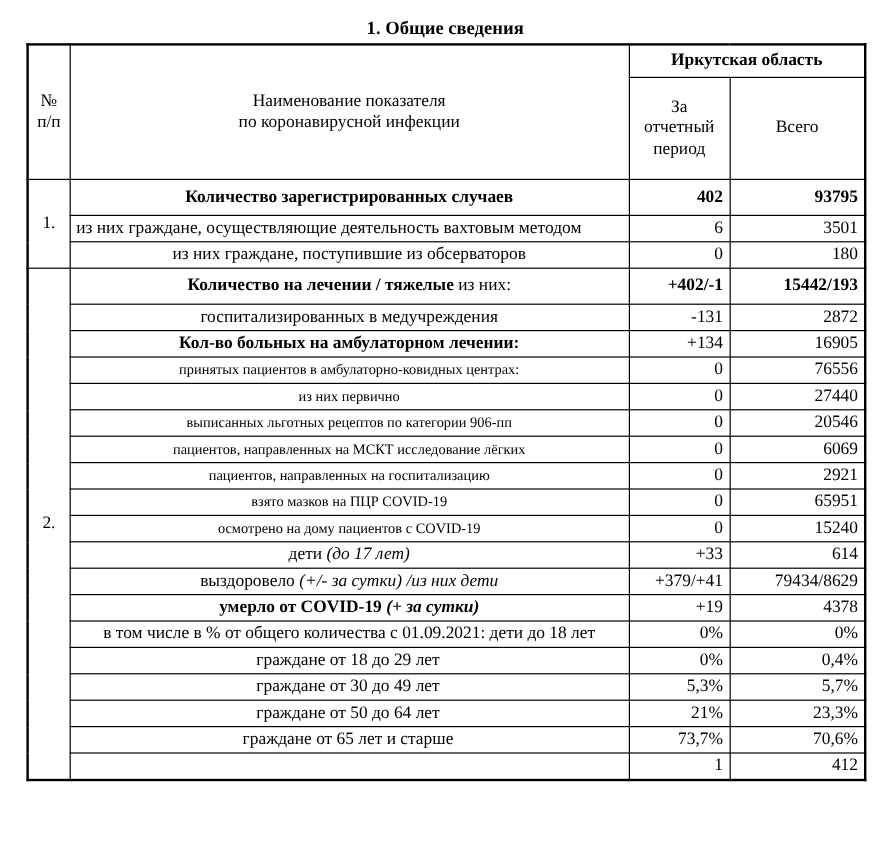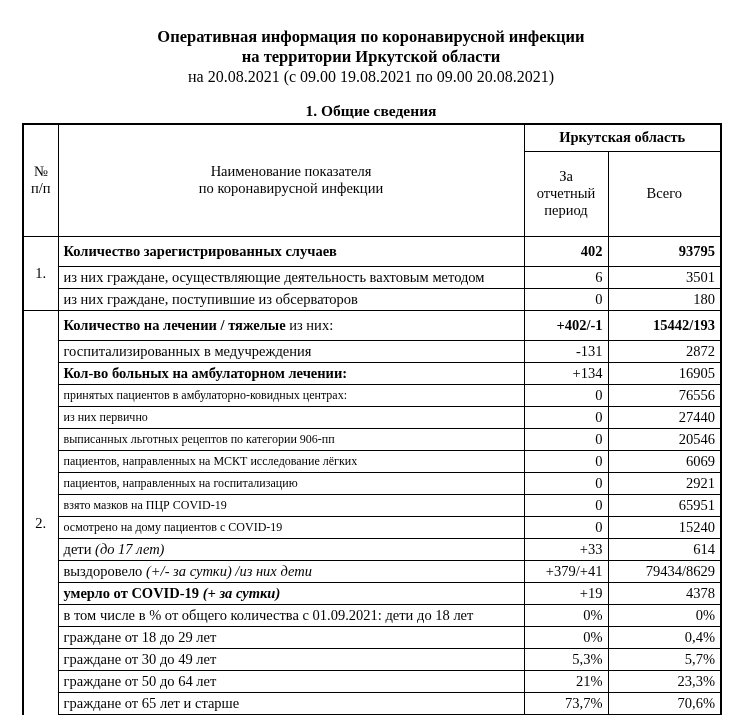--- a/index.html
+++ b/index.html
@@ -39,39 +39,34 @@
     padding:1px 5px;
     vertical-align:middle;
     font-size:14.5px;
     line-height:1.18;
   }
   thead td{text-align:center;white-space:pre-line;}
   tr.region-row td{height:24px;margin-left:16px;}
   .region-head{font-weight:bold;}
   tr.subhead-row td{height:82px;}
   .num-cell{text-align:center;vertical-align:middle;font-size:14.5px;}
-  td.label{text-align:left;}
+  td.label{text-align:center;}
   td.label.small{font-size:12px;}
   td.label.right{padding-right:7px;}
   td.label.justify{text-align:justify;}
   td.val{text-align:right;}
   .b{font-weight:bold;}
   .i{font-style:italic;}
   tr.vbold-row td{height:27px;}
   tr.plain-row td{height:19px;}
 </style>
 </head>
 <body>
 
 <div class="page">
-  <div class="title-block">
-    <div class="title-line">Оперативная информация по коронавирусной инфекции</div>
-    <div class="title-line">на территории Иркутской области</div>
-    <div class="title-line plain">на 20.08.2021 (с 09.00 19.08.2021 по 09.00 20.08.2021)</div>
-  </div>
 
   <div class="section-heading">1. Общие сведения</div>
 
   <table class="report">
     <colgroup>
       <col style="width:35px">
       <col style="width:466px">
       <col style="width:84px">
       <col style="width:113px">
     </colgroup>

